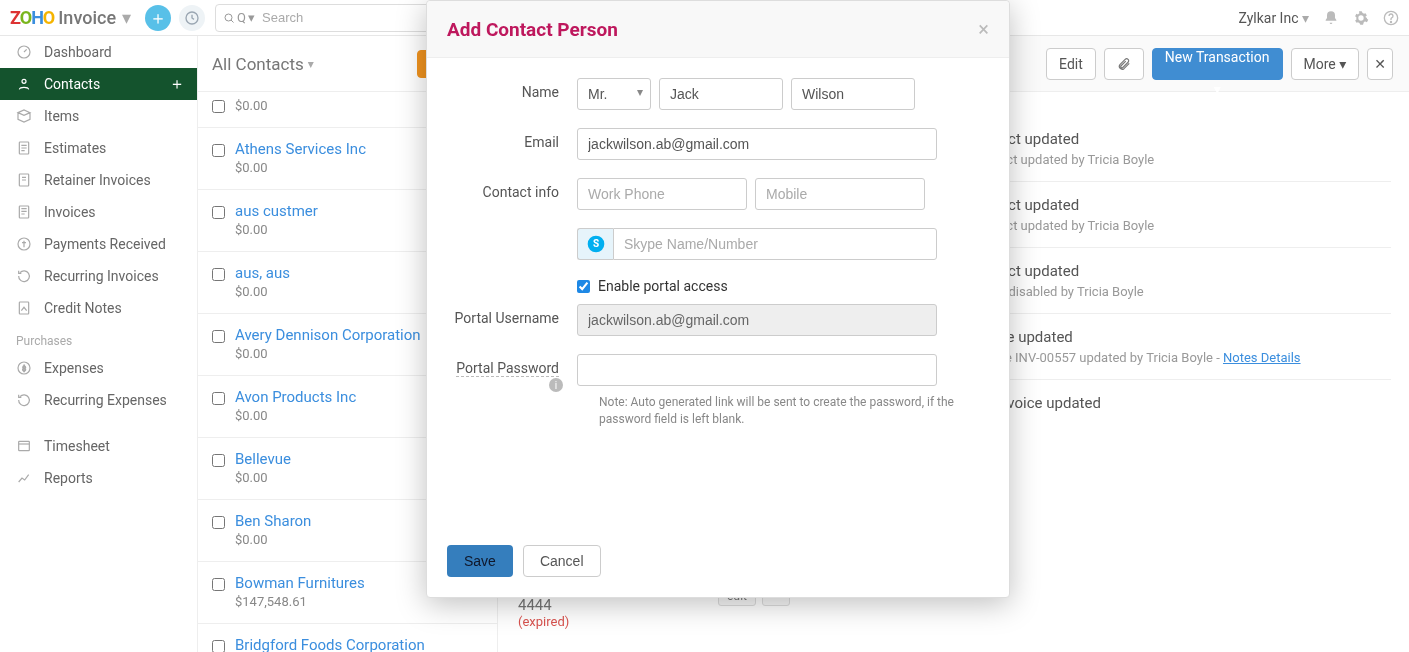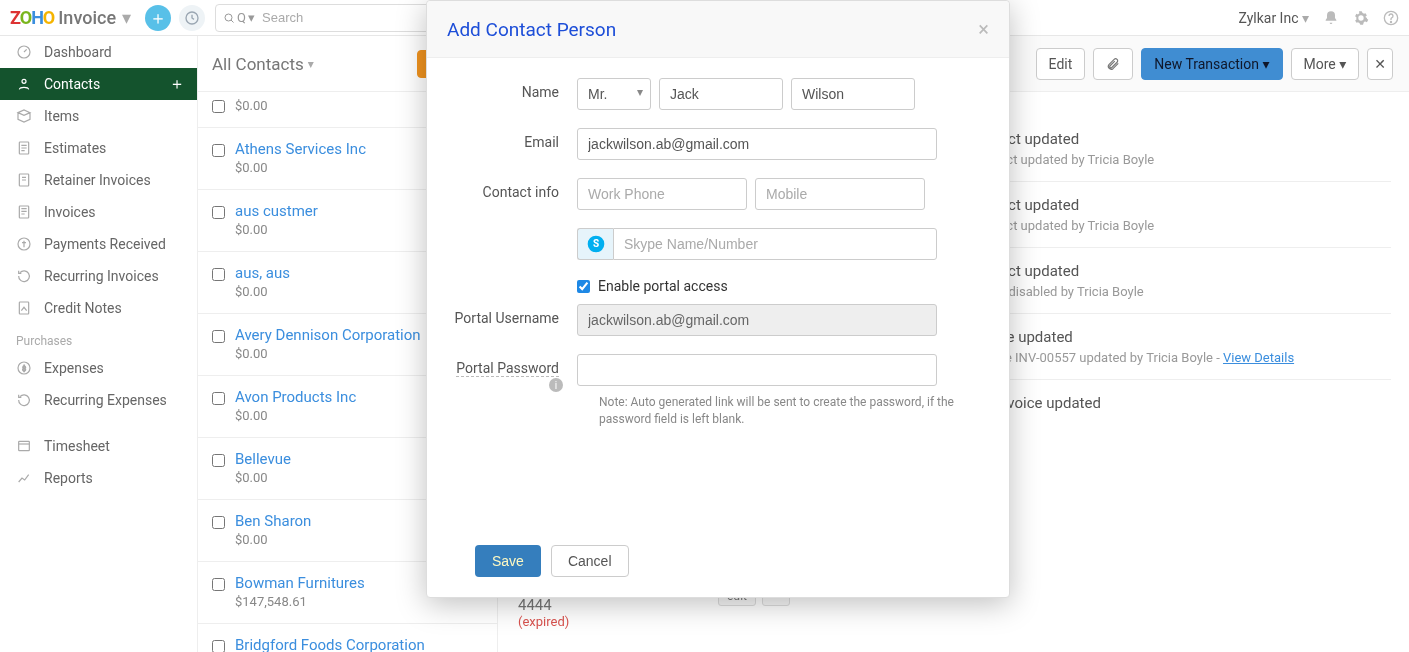--- a/index.html
+++ b/index.html
@@ -73,21 +73,21 @@
     height:56px; display:flex; align-items:center; justify-content:space-between;
     padding:0 14px; border-bottom:1px solid #eee; background:#fff;
   }
   .list-header .title { font-size:17px; color:#777; display:flex; align-items:center; gap:4px;}
   .list-header .btns { display:flex; gap:6px;}
   .btn-sm {
     height:28px; padding:0 8px; border:1px solid #ccc; border-radius:4px;
     background:#fff; font-size:12px; color:#555; display:flex; align-items:center; cursor:pointer;
   }
   .btn-sm.primary { background:#f0931f; border-color:#f0931f; color:#fff;}
-  .btn-sm.blue { background:#408dd2; border-color:#408dd2; color:#0f172a;}
+  .btn-sm.blue { background:#408dd2; border-color:#408dd2; color:#ffffff;flex-direction:column;}
   .list-body { position:absolute; top:56px; bottom:0; left:0; right:0; overflow:hidden;}
   .row {
     display:flex; gap:10px; padding:12px 14px 14px; border-bottom:1px solid #eee; background:#fff;
     align-items:flex-start;
   }
   .row input[type=checkbox]{ margin-top:4px;}
   .row .rname { color:#3b8ede; font-size:15px; margin-bottom:2px;}
   .row .ramt { color:#888; font-size:13px;}
   .row.first { padding-top:4px;}
   
@@ -124,21 +124,21 @@
     position:absolute; left:426px; top:0; width:584px; height:598px;
     background:#fff; border:1px solid #ddd; border-radius:4px;
     box-shadow:0 6px 30px rgba(0,0,0,0.25);
     display:flex; flex-direction:column;
   }
   .modal-header {
     padding:16px 20px; border-bottom:1px solid #eee; background:#f8f8f8;
     display:flex; align-items:center; justify-content:space-between;
     border-radius:4px 4px 0 0;
   }
-  .modal-header h2 { font-size:19px; font-weight:400; color:#1d4ed8;}
+  .modal-header h2 { font-size:19px; font-weight:700; color:#be185d;}
   .modal-header .close { color:#bbb; font-size:20px; cursor:pointer;}
   .modal-body { flex:1; padding:20px 20px 0 20px; overflow:auto;}
   .field { display:flex; margin-bottom:18px;}
   .field > label {
     width:130px; text-align:right; padding-right:18px; color:#555; font-size:14px;
     padding-top:6px;
   }
   .field .controls { flex:1; display:flex; gap:8px; flex-wrap:wrap;}
   .input, .select {
     height:32px; border:1px solid #ccc; border-radius:3px; padding:0 10px;
@@ -170,21 +170,21 @@
     background:#bbb; color:#fff; font-size:10px; display:flex; align-items:center; justify-content:center;
   }
   .dotted { border-bottom:1px dashed #bbb; display:inline-block;}
   .modal-footer {
     padding:14px 20px 20px; display:flex; gap:10px;
   }
   .btn {
     height:32px; padding:0 16px; border-radius:4px; font-size:14px; cursor:pointer;
     border:1px solid transparent;
   }
-  .btn-primary { background:#357ebd; color:#fef9c3;margin-left:28px;}
+  .btn-primary { background:#357ebd; color:#0f172a;}
   .btn-default { background:#fff; border-color:#ccc; color:#555;}
   input::placeholder { color:#aaa;}
   svg { display:block;}
 </style>
 </head>
 <body>
 
 <div class="app">
 
   <div class="topbar">
@@ -476,21 +476,21 @@
         <div class="tl-item">
           <div class="tl-title">tact updated</div>
                <div class="tl-sub">tact updated by Tricia Boyle</div>
         </div>
         <div class="tl-item">
           <div class="tl-title">tact updated</div>
                <div class="tl-sub">al disabled by Tricia Boyle</div>
         </div>
         <div class="tl-item">
           <div class="tl-title">ice updated</div>
-               <div class="tl-sub">ice INV-00557 updated by Tricia Boyle - <a href="#">View Details</a></div>
+               <div class="tl-sub">ice INV-00557 updated by Tricia Boyle - <a href="#">Notes Details</a></div>
         </div>
         <div class="tl-item">
           <div class="tl-title">Invoice updated</div>
                <div class="tl-sub"></div>
         </div>
       </div>
 
     <div class="mid-strip">
       <div class="num">4444</div>
       <div class="exp">(expired)</div>

